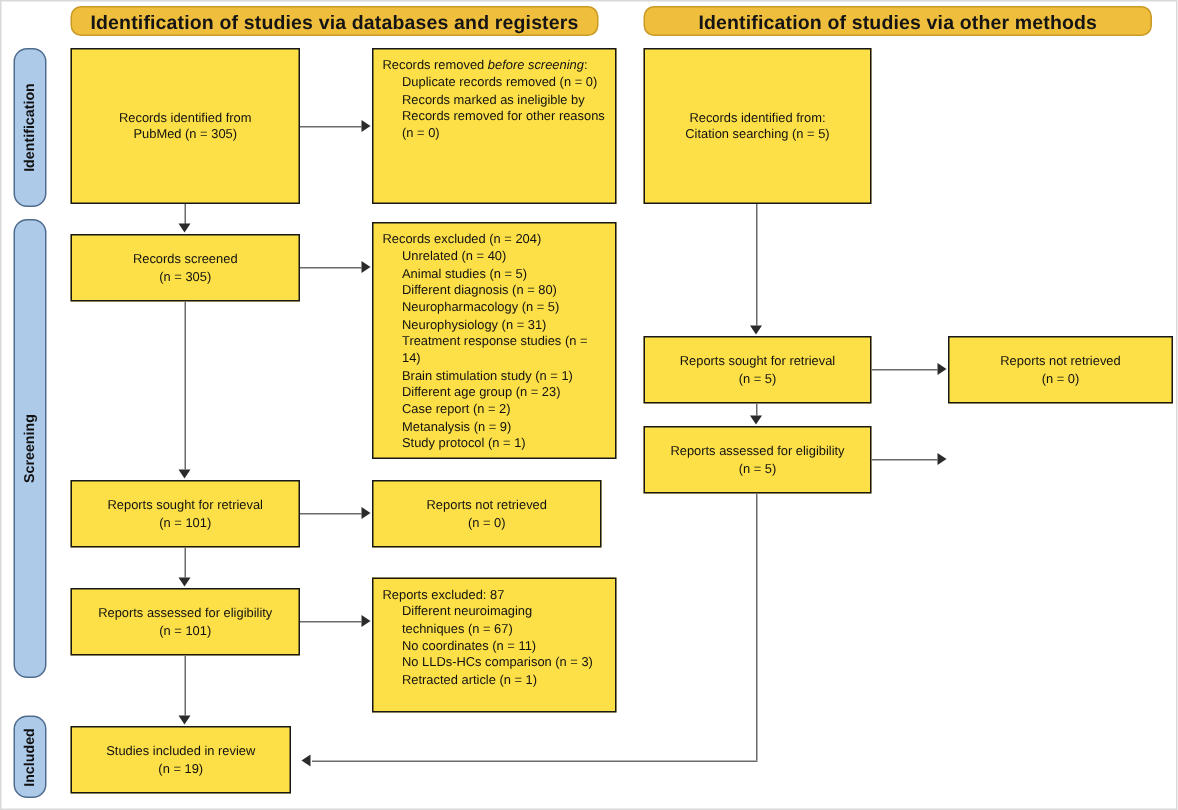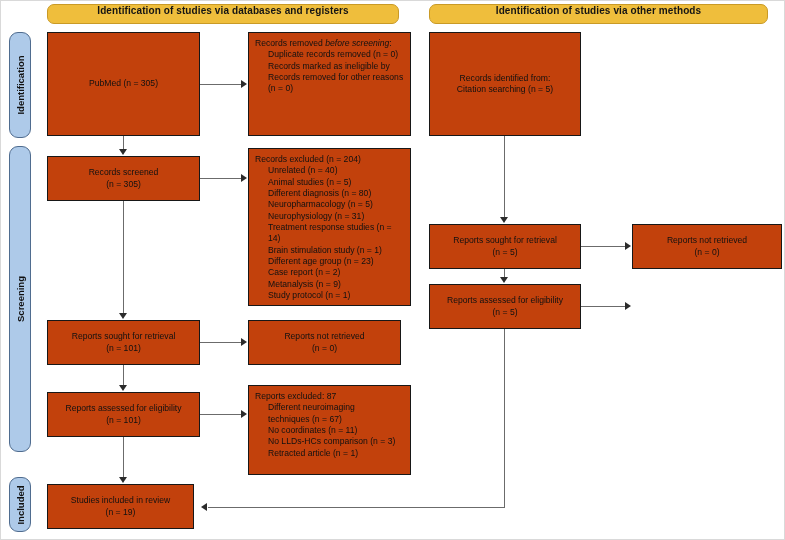--- a/index.html
+++ b/index.html
@@ -11,22 +11,22 @@
     overflow:hidden;
   }
   #stage{position:relative;width:785px;height:540px;}
 
   
   .banner{
     position:absolute;
     background:#efbe3c;
     border:1px solid #c99a26;
     border-radius:7px;
-    display:flex;justify-content:center;
-    font-size:10px;font-weight:bold;letter-spacing:.1px;
+    display:flex;align-items:center;justify-content:center;
+    font-size:13px;font-weight:bold;letter-spacing:.1px;
     color:#141414;
     box-sizing:border-box;
   }
 
   
   .rail{
     position:absolute;
     background:#aecae9;
     border:1px solid #4f6c8f;
     border-radius:9px;
@@ -37,21 +37,21 @@
     left:50%;top:50%;
     transform:translate(-50%,-50%) rotate(-90deg);
     white-space:nowrap;
     font-size:9.5px;font-weight:bold;
     color:#111;
   }
 
   
   .box{
     position:absolute;
-    background:#c2410c;
+    background:#fde047;
     border:1.3px solid #171717;
     box-sizing:border-box;
     display:flex;
     align-items:center;
     font-size:8.6px;
     line-height:1.32;
     color:#111;
   }
   .box.center{justify-content:center;text-align:center;}
   .box.left{justify-content:flex-start;text-align:left;padding:5px 6px;align-items:flex-start;}
@@ -102,20 +102,21 @@
   <div class="rail" style="left:9px;top:146px;width:22px;height:306px;">
     <span>Screening</span>
   </div>
 
   <div class="rail" style="left:9px;top:477px;width:22px;height:55px;">
     <span>Included</span>
   </div>
 
   <div class="box center" style="left:47px;top:32px;width:153px;height:104px;">
     <div class="inner">
+      <div>Records identified from</div>
       <div>PubMed (n = 305)</div>
     </div>
   </div>
 
   <div class="box left" style="left:248px;top:32px;width:163px;height:104px;">
     <div class="inner">
       <div><span>Records removed </span><em>before screening</em><span>:</span></div>
       <span class="ind">Duplicate records removed (n = 0)</span>
       <span class="ind">Records marked as ineligible by</span>
       <span class="ind">Records removed for other reasons</span>

